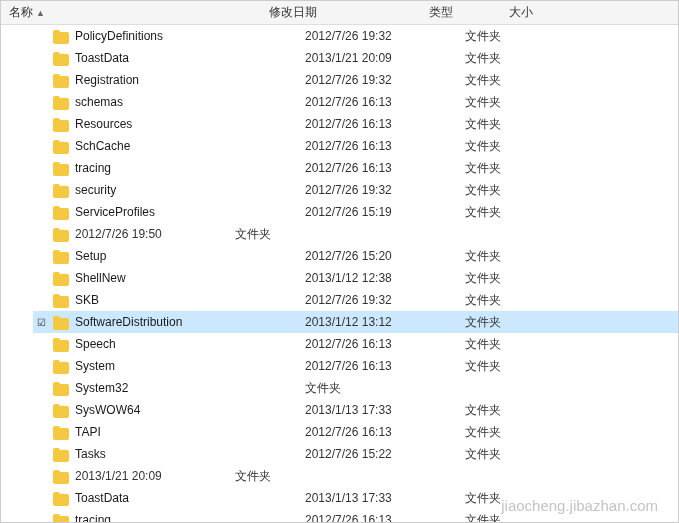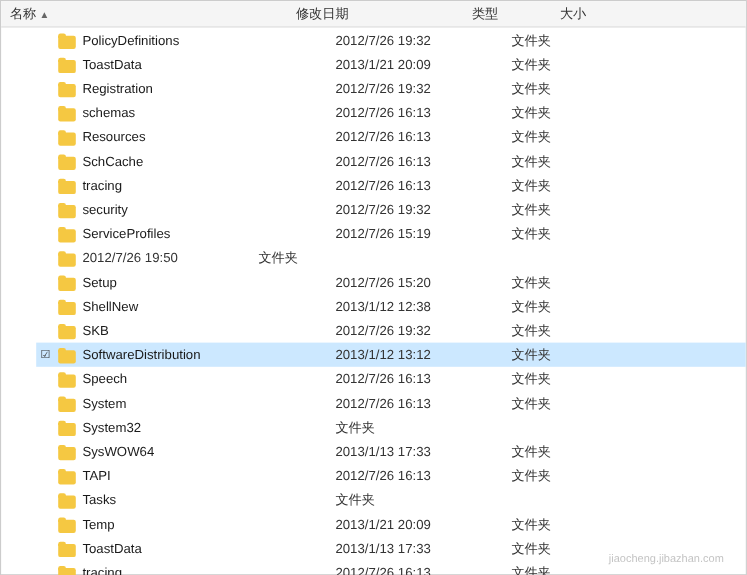--- a/index.html
+++ b/index.html
@@ -126,21 +126,21 @@
       color: #333;
     }
     .cell-size {
       width: 80px;
       color: #333;
     }
     .watermark {
       position: absolute;
       bottom: 8px;
       right: 20px;
-      font-size: 10px;
+      font-size: 15px;
       color: #aaa;
       opacity: 0.7;
       pointer-events: none;
     }
   </style>
 </head>
 <body>
 
 <div class="file-list-container">
   <div class="header-row">
@@ -308,27 +308,27 @@
         <div class="folder-icon"></div>
         <div class="cell-name">TAPI</div>
         <div class="cell-date">2012/7/26 16:13</div>
         <div class="cell-type">文件夹</div>
         <div class="cell-size"></div>
       </div>
       <div class="file-row">
         <div class="row-check"></div>
         <div class="folder-icon"></div>
         <div class="cell-name">Tasks</div>
-        <div class="cell-type">文件夹</div>
-        <div class="cell-size"></div>
-      </div>
-      <div class="file-row">
-        <div class="row-check"></div>
-        <div class="folder-icon"></div>
-        <div class="cell-name">Temp</div>
+        <div class="cell-date">2012/7/26 15:22</div>
+        <div class="cell-type">文件夹</div>
+        <div class="cell-size"></div>
+      </div>
+      <div class="file-row">
+        <div class="row-check"></div>
+        <div class="folder-icon"></div>
         <div class="cell-date">2013/1/21 20:09</div>
         <div class="cell-type">文件夹</div>
         <div class="cell-size"></div>
       </div>
       <div class="file-row">
         <div class="row-check"></div>
         <div class="folder-icon"></div>
         <div class="cell-name">ToastData</div>
         <div class="cell-date">2013/1/13 17:33</div>
         <div class="cell-type">文件夹</div>

